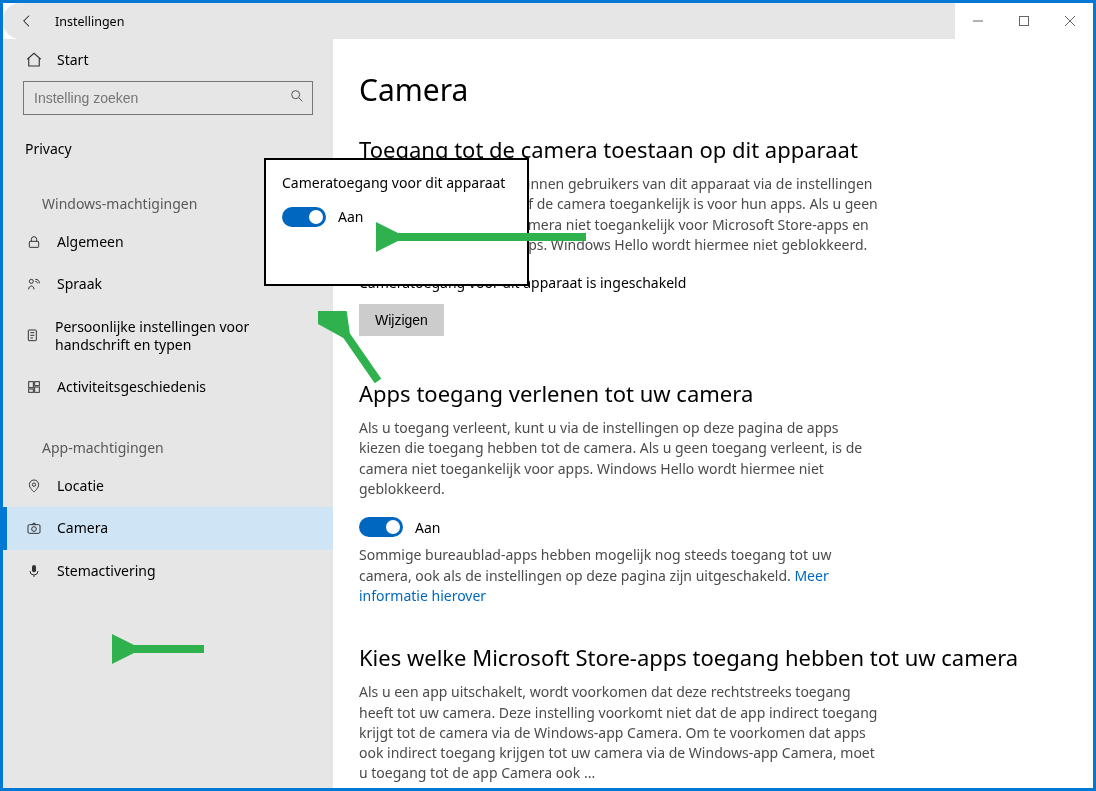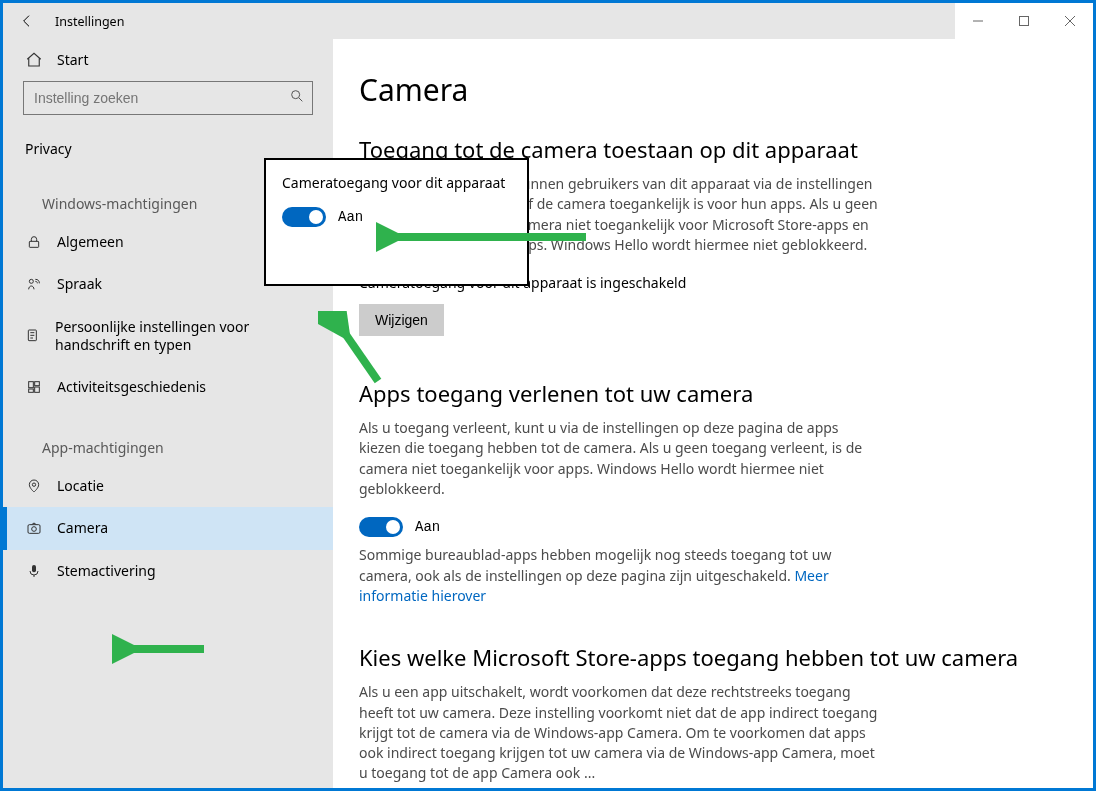--- a/index.html
+++ b/index.html
@@ -24,20 +24,21 @@
     flex-direction: column;
   }
 
   
   .titlebar {
     height: 36px;
     display: flex;
     align-items: center;
     background: #e6e6e6;
     position: relative;
+    border-radius: 17px;
   }
   .titlebar .back {
     width: 48px; height: 36px;
     display:flex; align-items:center; justify-content:center;
     color:#000;
   }
   .titlebar .title {
     font-size: 12.5px;
     color: #000;
     padding-left: 4px;
@@ -157,21 +158,20 @@
     border:none;
     padding: 8px 16px;
     font-size:14px;
     margin-top: 12px;
   }
 
   
   .toggle {
     display:flex; align-items:center; gap:12px;
     margin-top: 18px;
-    font-family: Liberation Mono, monospace;
   }
   .toggle .track {
     width: 44px; height:20px; border-radius:10px;
     background:#0067c0; position:relative;
   }
   .toggle .knob {
     position:absolute; right:3px; top:3px;
     width:14px; height:14px; border-radius:50%; background:#fff;
   }
   .toggle .state { font-size:14px; }

